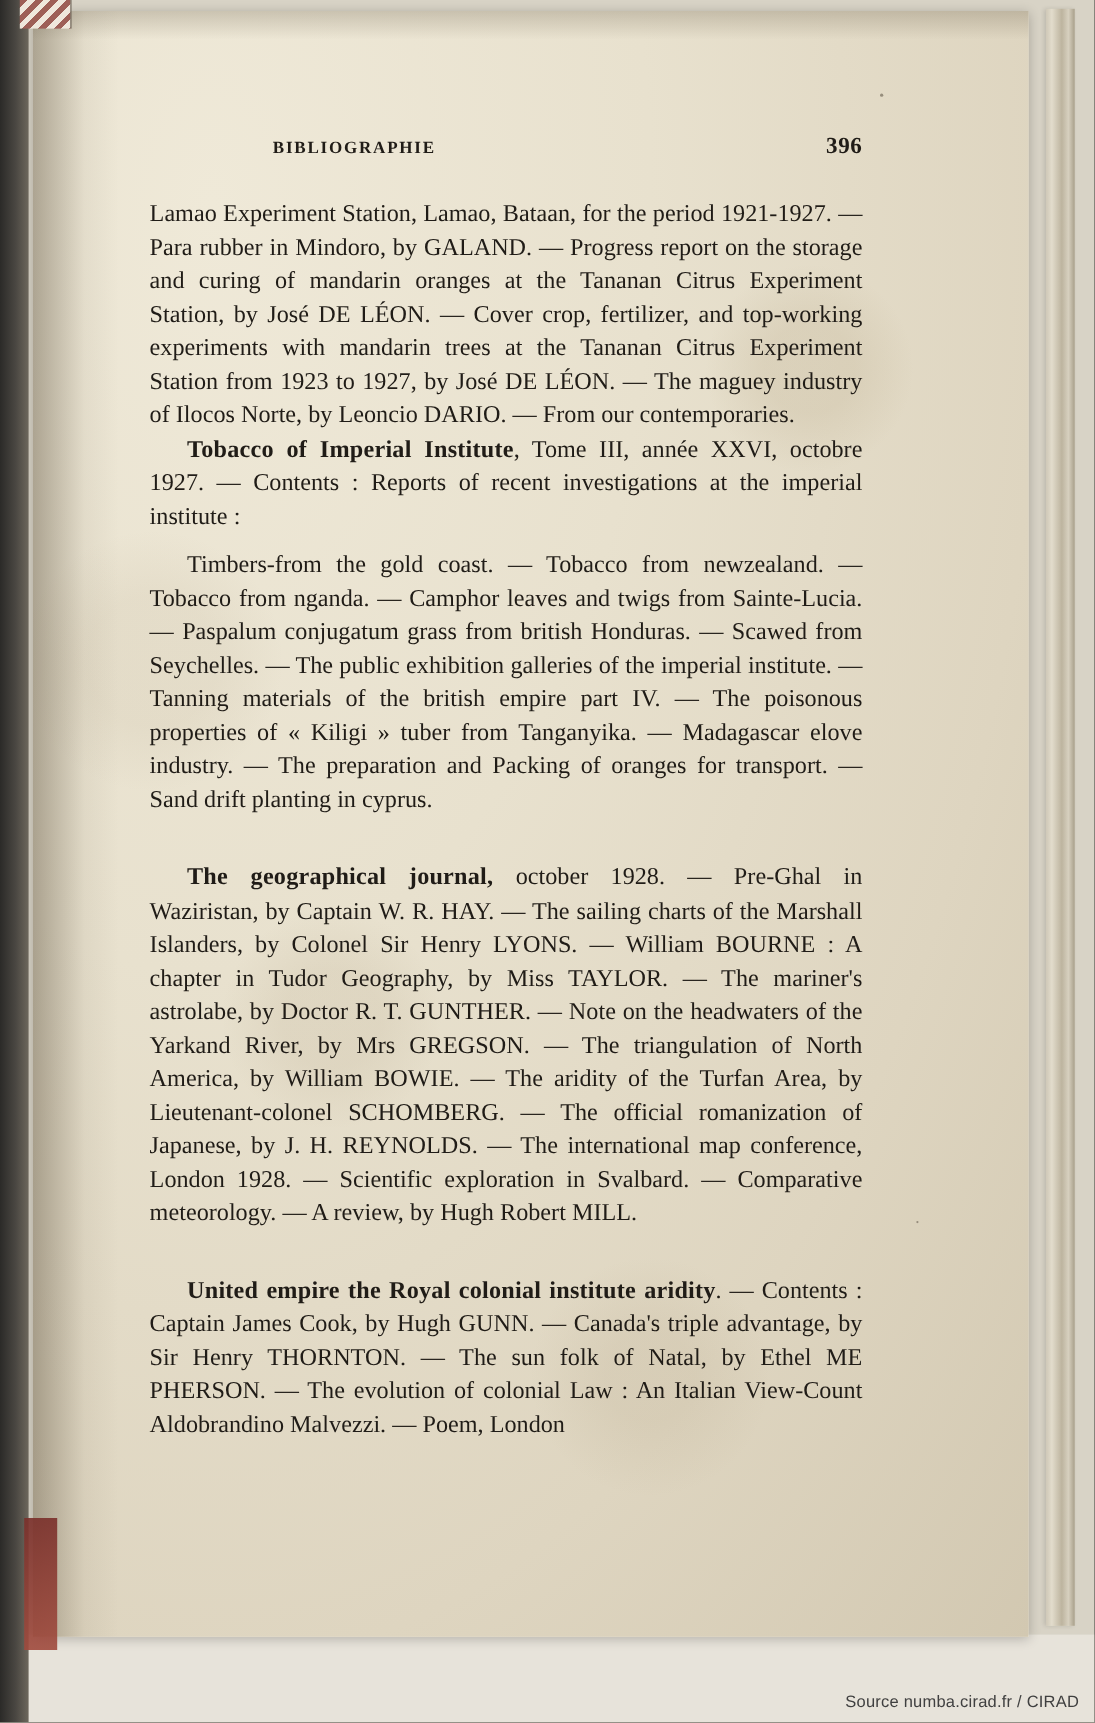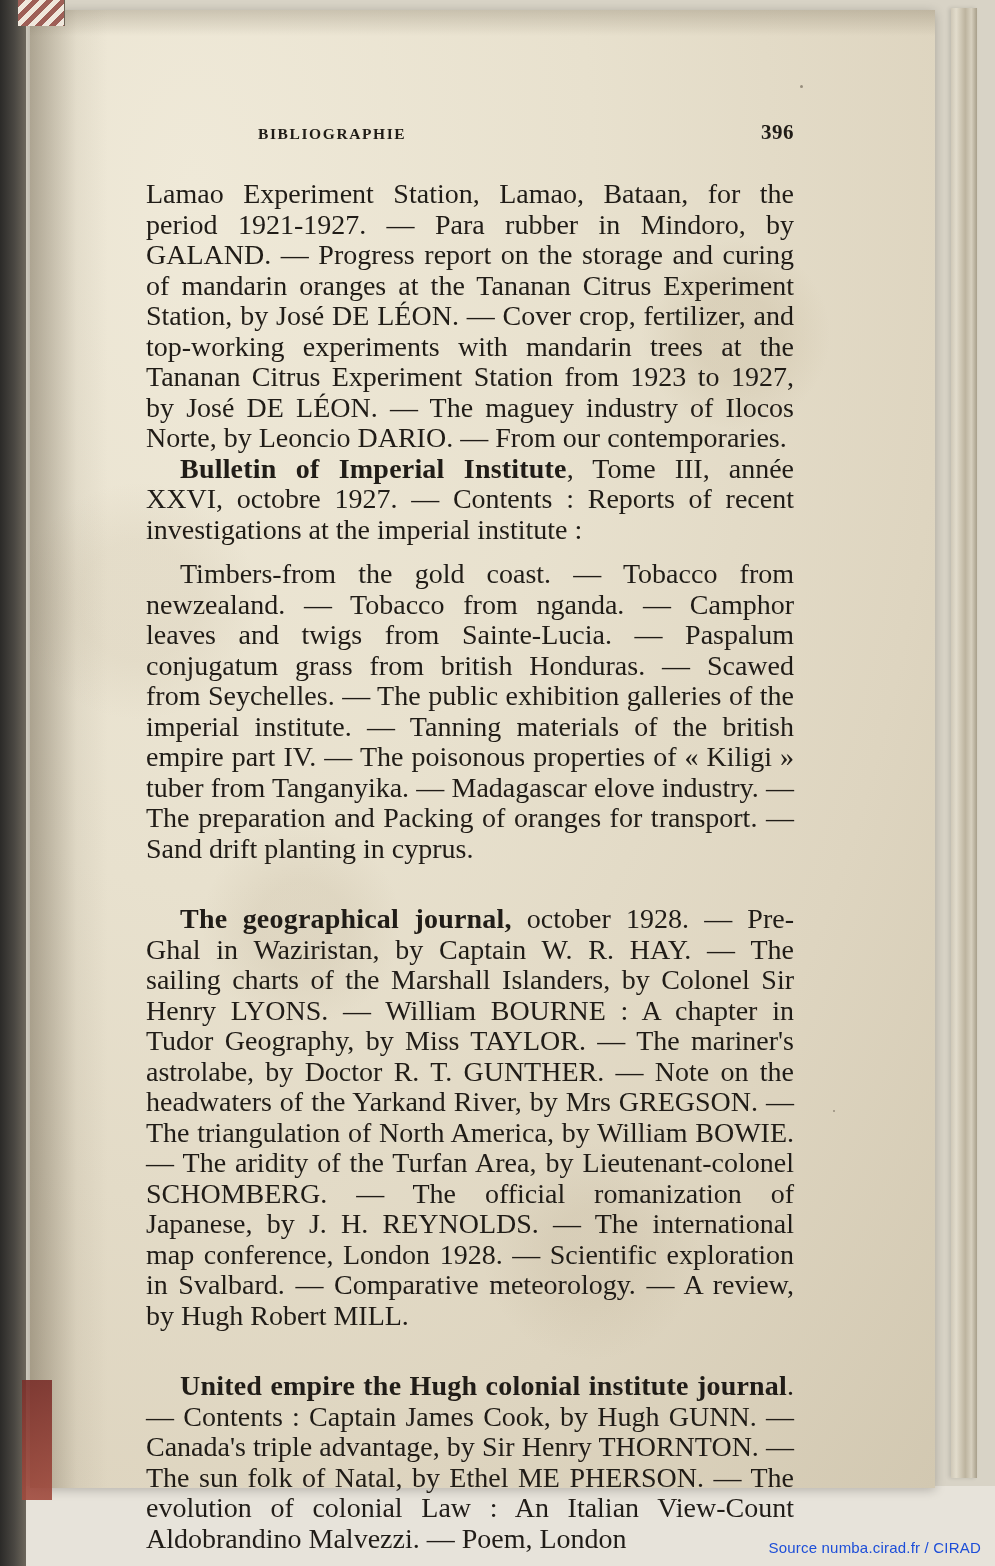--- a/index.html
+++ b/index.html
@@ -94,21 +94,21 @@
     position: absolute;
     left: 30px; top: 10px;
     width: 905px; height: 26px;
     background: linear-gradient(to bottom, rgba(80,68,48,.22), rgba(80,68,48,0));
     pointer-events: none;
   }
 
   
   .content {
     position: absolute;
-    left: 146px;
+    left: 136px;
     top: 120px;
     width: 648px;
     color: #201c17;
   }
 
   .runhead {
     display: flex;
     align-items: baseline;
     justify-content: space-between;
     margin-bottom: 34px;
@@ -120,21 +120,21 @@
     margin-left: 112px;
   }
   .runhead .folio {
     font-size: 21px;
     font-weight: 700;
     letter-spacing: .5px;
   }
 
   p.body {
     margin: 0 0 0 0;
-    font-size: 28px;
+    font-size: 22px;
     line-height: 30.5px;
     text-align: justify;
     text-justify: inter-word;
     hyphens: none;
   }
   p.indent { text-indent: 34px; }
   .gap-sm { height: 14px; }
   .gap-lg { height: 40px; }
 
   .section-head {
@@ -149,21 +149,21 @@
     font-weight: 700;
     letter-spacing: .2px;
   }
 
   .source {
     position: absolute;
     right: 14px;
     bottom: 10px;
     font-family: "Liberation Sans", sans-serif;
     font-size: 15px;
-    color: #1d4ed8;
+    color: #404040;
     letter-spacing: .2px;
   }
   .speck {
     position: absolute;
     width: 3px; height: 3px;
     background: #8a8070;
     border-radius: 50%;
     opacity: .85;
   }
 </style>
@@ -190,30 +190,30 @@
   <div class="content">
 
     <div class="runhead">
       <span class="title">BIBLIOGRAPHIE</span>
       <span class="folio">396</span>
     </div>
 
     <p class="body">Lamao Experiment Station, Lamao, Bataan, for the period 1921-1927. — Para rubber in Mindoro, by GALAND. — Progress report on the storage and curing of mandarin oranges at the Tananan Citrus Experiment Station, by José DE LÉON. — Cover crop, fertilizer, and top-working experiments with mandarin trees at the Tananan Citrus Experiment Station from 1923 to 1927, by José DE LÉON. — The maguey industry of Ilocos Norte, by Leoncio DARIO. — From our contemporaries.</p>
 
 
-    <p class="body indent"><b class="journal">Bulletin of Imperial Institute</b><span>, Tome III, année XXVI, octobre 1927. — Contents : Reports of recent investigations at the imperial institute :</span></p>
+    <p class="body indent"><b class="journal">Tobacco of Imperial Institute</b><span>, Tome III, année XXVI, octobre 1927. — Contents : Reports of recent investigations at the imperial institute :</span></p>
 
     <div class="gap-sm"></div>
 
     <p class="body indent">Timbers-from the gold coast. — Tobacco from newzealand. — Tobacco from nganda. — Camphor leaves and twigs from Sainte-Lucia. — Paspalum conjugatum grass from british Honduras. — Scawed from Seychelles. — The public exhibition galleries of the imperial institute. — Tanning materials of the british empire part IV. — The poisonous properties of « Kiligi » tuber from Tanganyika. — Madagascar elove industry. — The preparation and Packing of oranges for transport. — Sand drift planting in cyprus.</p>
 
     <div class="gap-lg"></div>
 
     <p class="body indent"><b class="journal">The geographical journal,</b><span> october 1928. — Pre-Ghal in Waziristan, by Captain W. R. HAY. — The sailing charts of the Marshall Islanders, by Colonel Sir Henry LYONS. — William BOURNE : A chapter in Tudor Geography, by Miss TAYLOR. — The mariner's astrolabe, by Doctor R. T. GUNTHER. — Note on the headwaters of the Yarkand River, by Mrs GREGSON. — The triangulation of North America, by William BOWIE. — The aridity of the Turfan Area, by Lieutenant-colonel SCHOMBERG. — The official romanization of Japanese, by J. H. REYNOLDS. — The international map conference, London 1928. — Scientific exploration in Svalbard. — Comparative meteorology. — A review, by Hugh Robert MILL.</span></p>
 
     <div class="gap-lg"></div>
 
-    <p class="body indent"><b class="journal">United empire the Hugh colonial institute journal</b><span>. — Contents : Captain James Cook, by Hugh GUNN. — Canada's triple advantage, by Sir Henry THORNTON. — The sun folk of Natal, by Ethel ME PHERSON. — The evolution of colonial Law : An Italian View-Count Aldobrandino Malvezzi. — Poem, London</span></p>
+    <p class="body indent"><b class="journal">United empire the Royal colonial institute aridity</b><span>. — Contents : Captain James Cook, by Hugh GUNN. — Canada's triple advantage, by Sir Henry THORNTON. — The sun folk of Natal, by Ethel ME PHERSON. — The evolution of colonial Law : An Italian View-Count Aldobrandino Malvezzi. — Poem, London</span></p>
 
   </div>
 
   <div class="source">Source numba.cirad.fr / CIRAD</div>
 </div>
 
 </body></html>

